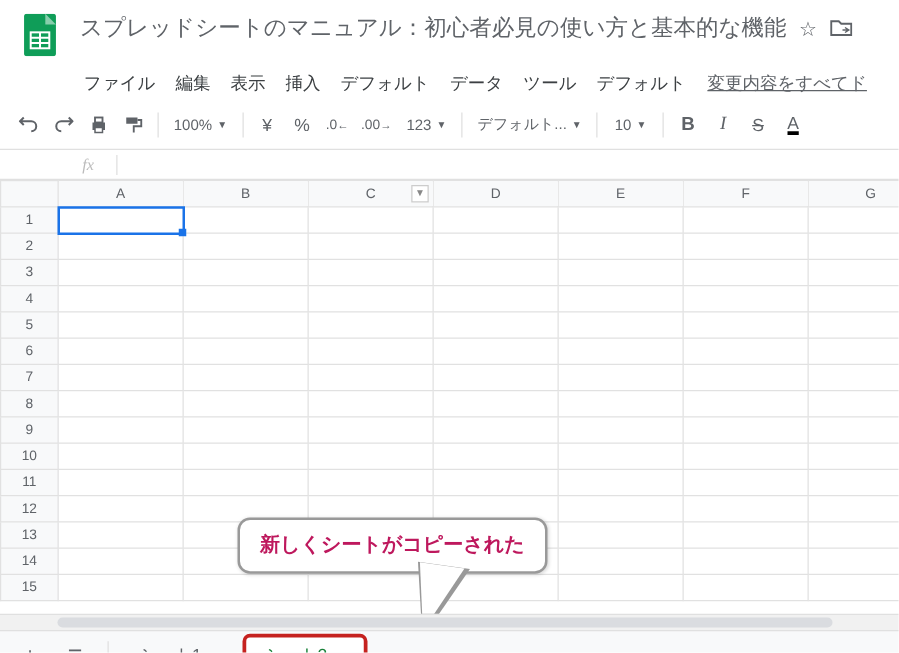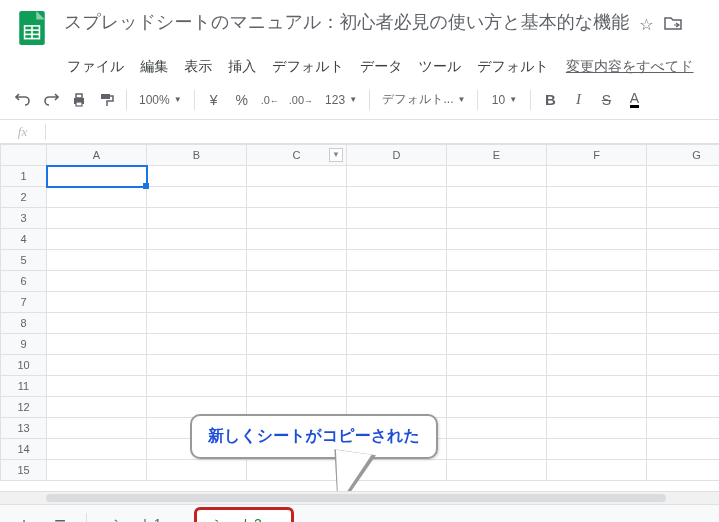--- a/index.html
+++ b/index.html
@@ -76,20 +76,21 @@
   .tb-caret { font-size: 8px; color:#5f6368; }
   .fmt-bold { font-weight: bold; font-size:15px;}
   .fmt-italic { font-style: italic; font-family: serif; font-size:15px;}
   .fmt-strike { text-decoration: line-through; font-size:14px;}
   .fmt-color { border-bottom: 3px solid #000; line-height:14px; font-size:14px; padding-bottom:0;}
   .fx-bar {
     display: flex;
     align-items: center;
     border-bottom: 1px solid #e0e0e0;
     height: 24px;
+    padding-left: 48px;
   }
   .fx-label {
     width: 46px;
     font-style: italic;
     color: #bbb;
     font-size: 13px;
     text-align: center;
     border-right: 1px solid #e0e0e0;
     font-family: serif;
   }
@@ -149,21 +150,21 @@
   }
   .callout {
     position: absolute;
     left: 190px; top: 270px;
     background: #fff;
     border: 2px solid #999;
     border-radius: 10px;
     padding: 10px 16px;
     font-size: 16px;
     font-weight: bold;
-    color: #1d4ed8;
+    color: #be185d;
     box-shadow: 1px 1px 3px rgba(0,0,0,0.15);
   }
   .callout-tail {
     position:absolute;
     left: 330px; top: 308px;
     width: 0; height: 0;
   }
   .callout-tail::before{
     content:'';
     position:absolute;

